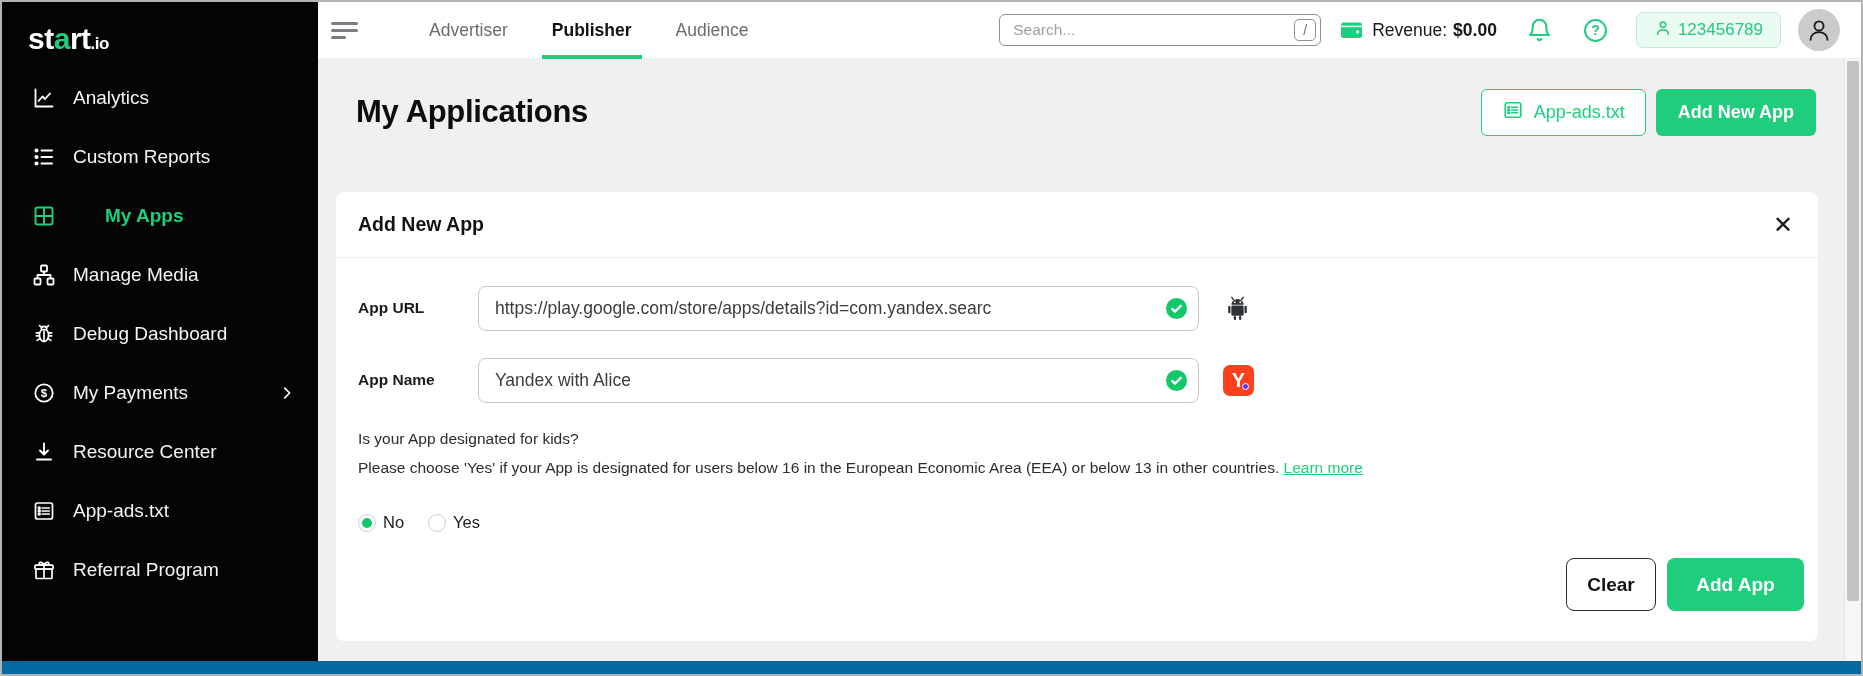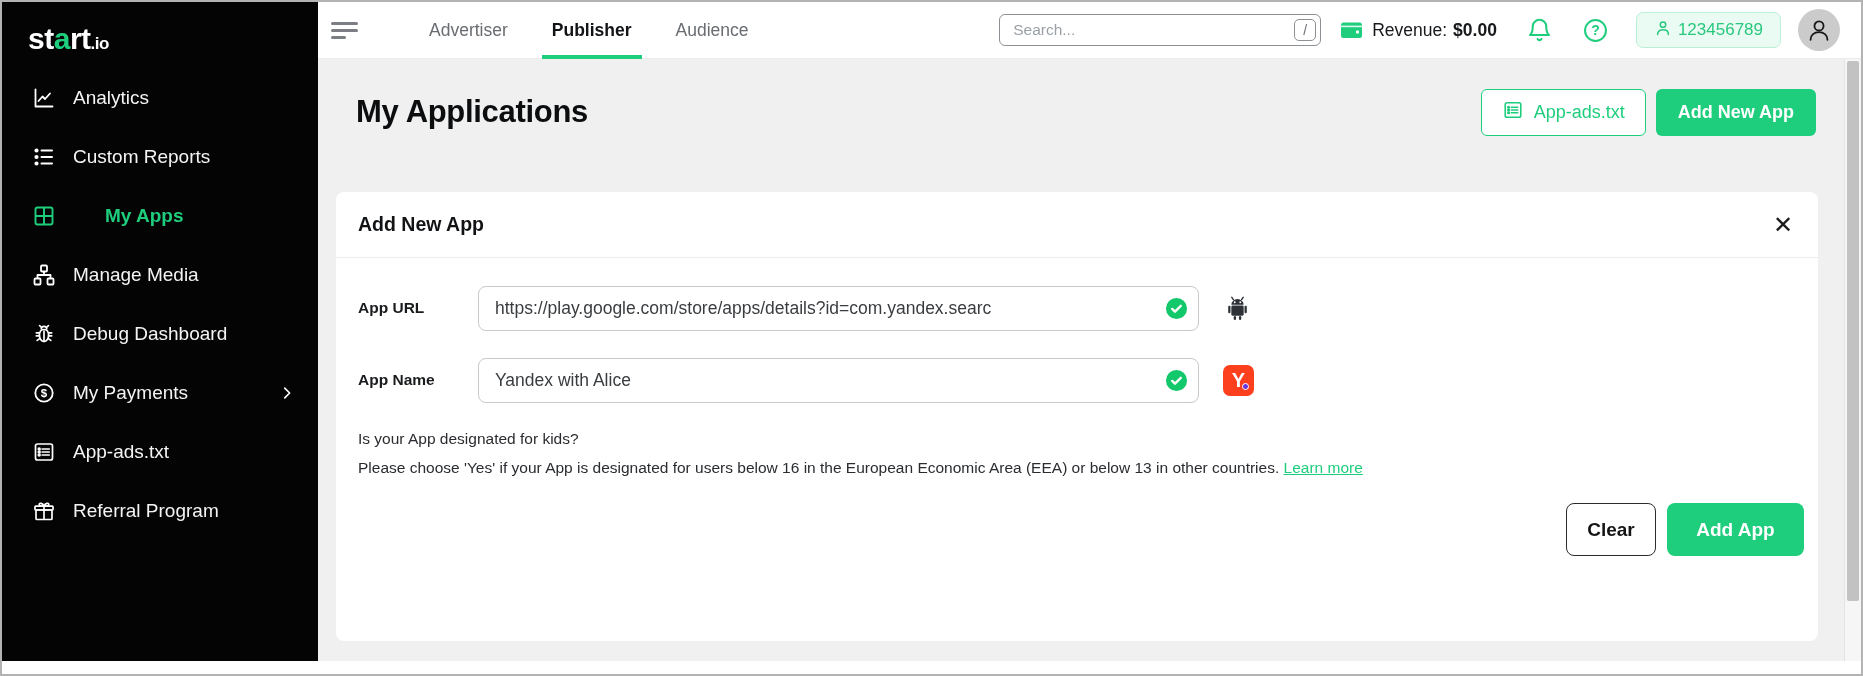--- a/index.html
+++ b/index.html
@@ -1,19 +1,19 @@
 <!DOCTYPE html>
 <html><head>
 <meta charset="utf-8">
 <style>
   * { margin:0; padding:0; box-sizing:border-box; }
   html,body { background:#e8e8e8; }
   body { font-family:"Liberation Sans", sans-serif; }
 
-  .screen { position:relative; width:1863px; height:676px; background:#ffffff;
+  .screen { position:relative; width:1863px; height:676px; background:#0369a1;
             border:2px solid #b3b3b3; overflow:hidden; }
   .app { position:absolute; top:0; left:0; width:1859px; height:659px; display:flex; background:#f0f0f0; }
 
   
   .sidebar { width:316px; height:659px; background:#040404; color:#fff; flex:0 0 auto; }
   .logo { padding:20px 0 0 26px; font-size:30px; font-weight:800; letter-spacing:-0.5px; cursor:pointer; }
   .logo .accent { color:#1ECE7D; }
   .logo .tld { font-size:17px; font-weight:700; }
   .nav { margin-top:12px; }
   .nav-item { height:59px; display:flex; align-items:center; padding:0 22px 0 30px;
@@ -177,20 +177,28 @@
               </svg>
           </span>
           <span>My Payments</span>
           <span class="chev">
             <svg width="18" height="18" viewBox="0 0 24 24" fill="none" stroke="#fff" stroke-width="2.2" stroke-linecap="round" stroke-linejoin="round">
                 <path d="M9 5.5 15.5 12 9 18.5"></path>
               </svg>
           </span>
         </div>
 
+        <div class="nav-item">
+          <span class="nicon">
+            <svg width="24" height="24" viewBox="0 0 24 24" fill="none" stroke="#fff" stroke-width="1.9" stroke-linecap="round" stroke-linejoin="round">
+                <path d="M12 3.5V14M8 10.5l4 4 4-4M5 19.5h14"></path>
+              </svg>
+          </span>
+          <span>Resource Center</span>
+        </div>
 
         <div class="nav-item">
           <span class="nicon">
             <svg width="24" height="24" viewBox="0 0 24 24" fill="none" stroke="#fff" stroke-width="1.7" stroke-linejoin="round">
                 <rect x="3.5" y="4" width="17" height="16" rx="2"></rect>
                 <circle cx="7.2" cy="9" r="0.9" fill="#fff"></circle>
                 <circle cx="7.2" cy="12" r="0.9" fill="#fff"></circle>
                 <circle cx="7.2" cy="15" r="0.9" fill="#fff"></circle>
                 <path d="M10.2 9h7M10.2 12h7M10.2 15h7" stroke-linecap="round"></path>
               </svg>
@@ -350,20 +358,30 @@
                     </span>
                 </span>
               </div>
 
               <div class="kids-q">Is your App designated for kids?</div>
               <div class="kids-help">
                 <span>Please choose 'Yes' if your App is designated for users below 16 in the European Economic Area (EEA) or below 13 in other countries.</span>
                 <a class="learn-more">Learn more</a>
               </div>
 
+              <div class="radio-row">
+                <div class="radio-opt selected">
+                  <span class="radio-circle"></span>
+                  <span>No</span>
+                </div>
+                <div class="radio-opt">
+                  <span class="radio-circle"></span>
+                  <span>Yes</span>
+                </div>
+              </div>
 
               <div class="form-actions">
                 <button class="btn-clear">Clear</button>
                 <button class="btn-addapp">Add App</button>
               </div>
 
             </div>
           </section>
         </div>
 

